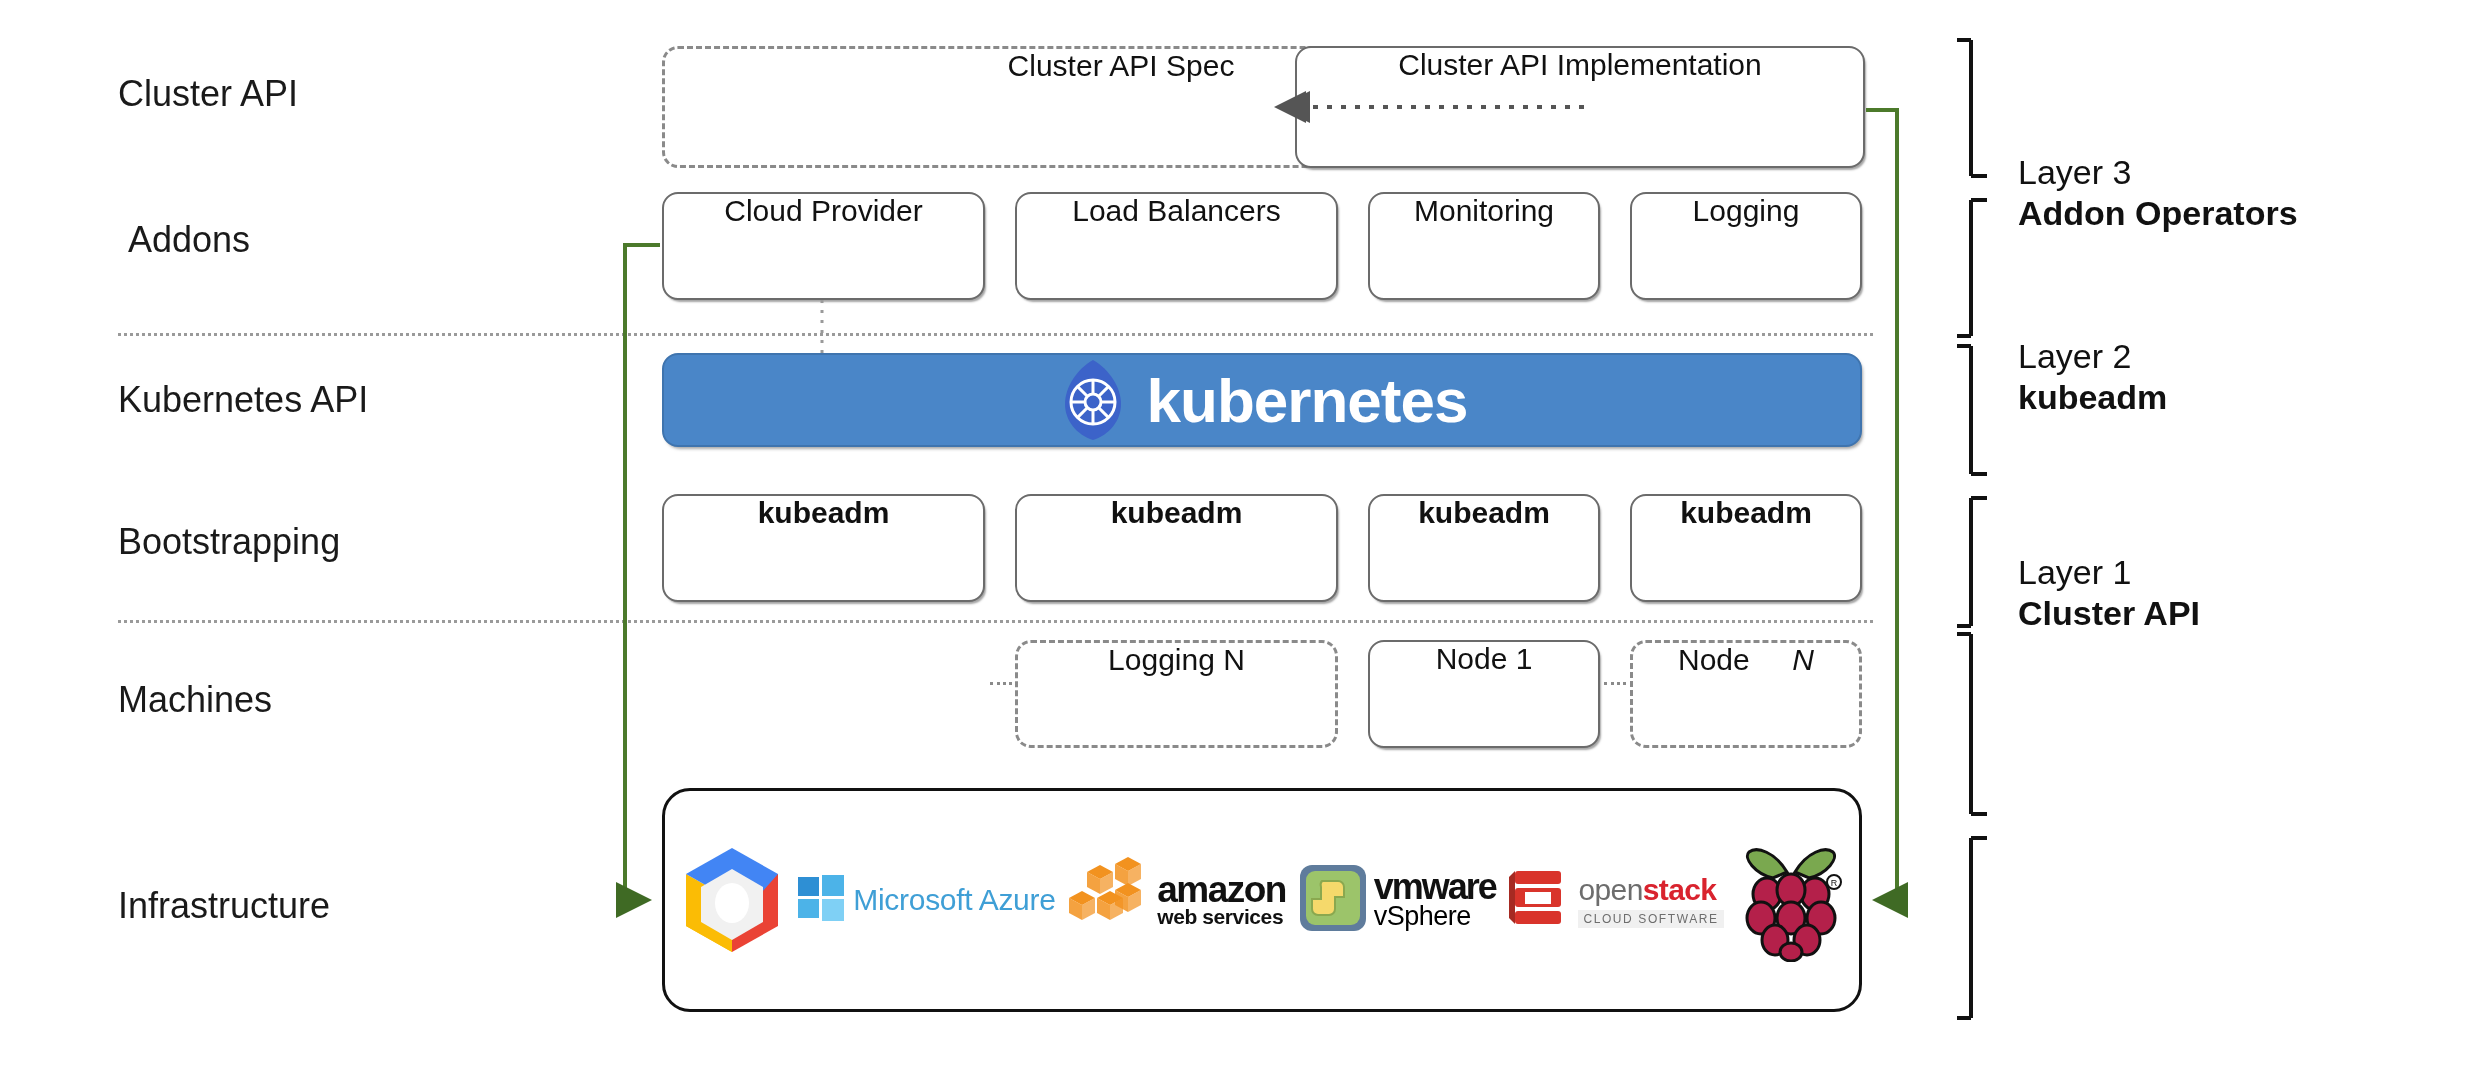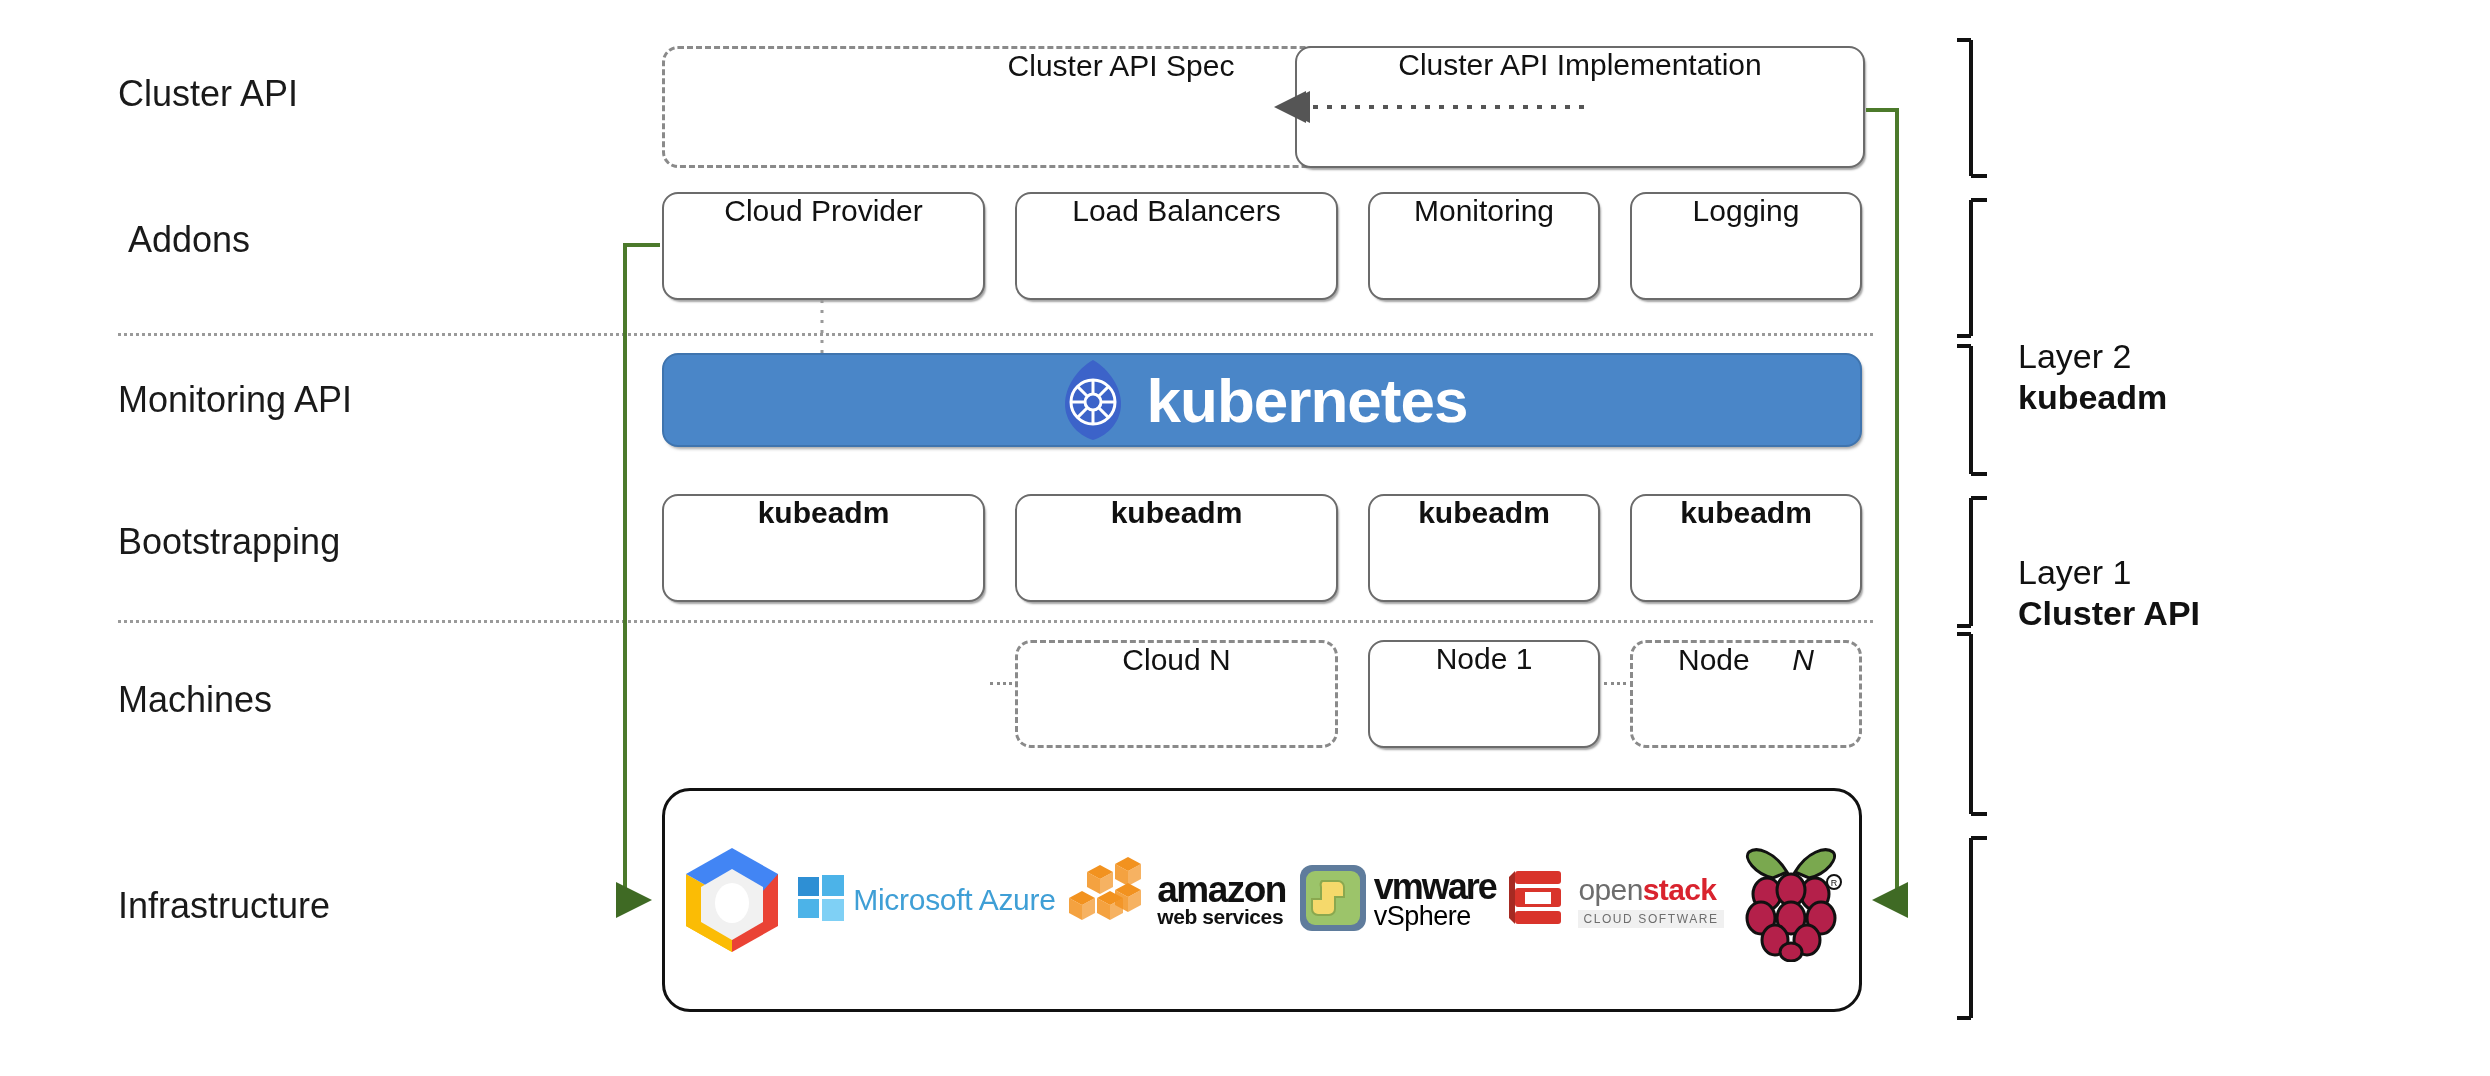--- a/index.html
+++ b/index.html
@@ -81,21 +81,21 @@
   
   #wires{position:absolute;left:0;top:0;width:2490px;height:1076px;pointer-events:none;}
 </style>
 </head>
 <body>
 
 <div id="stage">
 
   <div class="rowlabel" style="top:94px;">Cluster API</div>
   <div class="rowlabel" style="top:240px;left:128px;">Addons</div>
-  <div class="rowlabel" style="top:400px;">Monitoring API</div>
+  <div class="rowlabel" style="top:400px;">Kubernetes API</div>
   <div class="rowlabel" style="top:542px;">Bootstrapping</div>
   <div class="rowlabel" style="top:700px;">Machines</div>
   <div class="rowlabel" style="top:906px;">Infrastructure</div>
 
   <div class="divider" style="top:333px;"></div>
   <div class="divider" style="top:620px;"></div>
 
   <div class="box dashed" style="left:662px;top:46px;width:918px;height:122px;">
     <span>Cluster API Spec</span>
   </div>
@@ -146,21 +146,21 @@
   </div>
   <div class="box bold" style="left:1368px;top:494px;width:232px;height:108px;">
     <span>kubeadm</span>
   </div>
   <div class="box bold" style="left:1630px;top:494px;width:232px;height:108px;">
     <span>kubeadm</span>
   </div>
 
   <div class="abs" style="left:990px;top:682px;width:22px;height:24px;border-top:3px dotted #8a8a8a;"></div>
   <div class="box dashed" style="left:1015px;top:640px;width:323px;height:108px;">
-    <span>Cloud N</span>
+    <span>Logging N</span>
   </div>
   <div class="box" style="left:1368px;top:640px;width:232px;height:108px;">
     <span>Node 1</span>
   </div>
   <div class="abs" style="left:1604px;top:682px;width:22px;height:24px;border-top:3px dotted #8a8a8a;"></div>
   <div class="box dashed" style="left:1630px;top:640px;width:232px;height:108px;gap:36px;">
     <span>Node</span>
       <span class="ital">N</span>
   </div>
 
@@ -281,20 +281,24 @@
         <text x="97" y="48" font-size="9" text-anchor="middle" fill="#111" font-family="Liberation Sans, sans-serif">R</text>
       </svg>
     </span>
   </div>
 
   <span class="brace abs" style="left:1955px;top:38px;">
     <svg width="34" height="300" viewBox="0 0 34 300">
       <path d="M2 2 H16 M16 2 V138 M16 138 H32 M16 162 V298 M16 162 H32 M2 298 H16" fill="none" stroke="#111" stroke-width="4"></path>
     </svg>
   </span>
+  <div class="layerlabel" style="left:2018px;top:152px;">
+    <span>Layer 3</span>
+    <span class="l2">Addon Operators</span>
+  </div>
 
   <span class="brace abs" style="left:1955px;top:344px;">
     <svg width="34" height="284" viewBox="0 0 34 284">
       <path d="M2 2 H16 M16 2 V130 M16 130 H32 M16 154 V282 M16 154 H32 M2 282 H16" fill="none" stroke="#111" stroke-width="4"></path>
     </svg>
   </span>
   <div class="layerlabel" style="left:2018px;top:336px;">
     <span>Layer 2</span>
     <span class="l2">kubeadm</span>
   </div>

